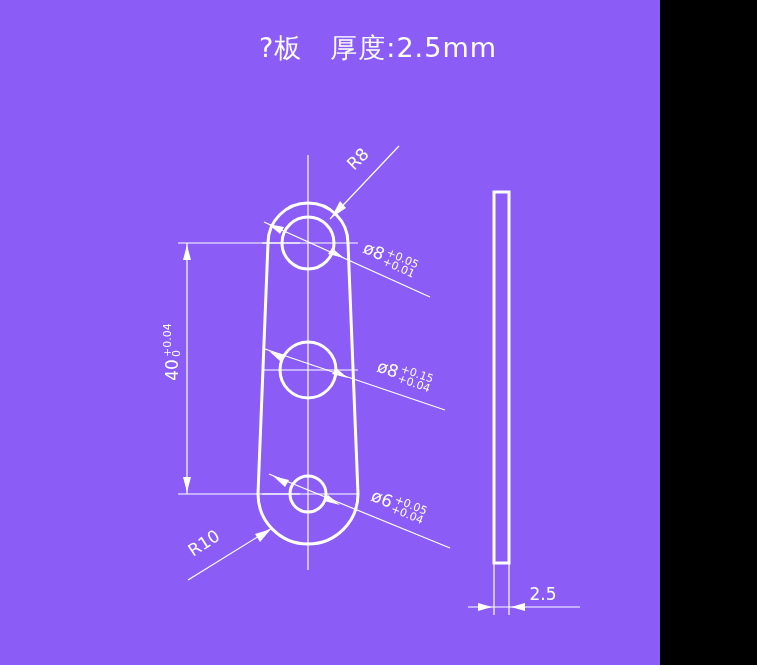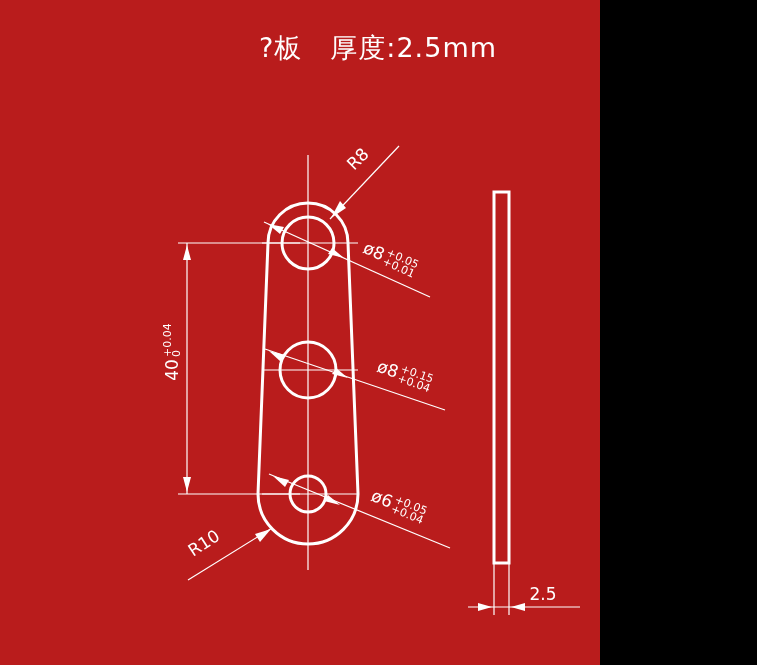--- a/index.html
+++ b/index.html
@@ -2,23 +2,23 @@
 <html><head>
 <meta charset="utf-8">
 <style>
   html, body {
     margin: 0;
     padding: 0;
     background: #000000;
   }
   #app {
     position: relative;
-    width: 600px;
+    width: 660px;
     height: 665px;
-    background: #b91c1c;
+    background: #8b5cf6;
     overflow: hidden;
     font-family: "DejaVu Sans", sans-serif;
     text-decoration: underline;
   }
   svg.drawing {
     position: absolute;
     left: 0;
     top: 0;
     width: 757px;
     height: 665px;

